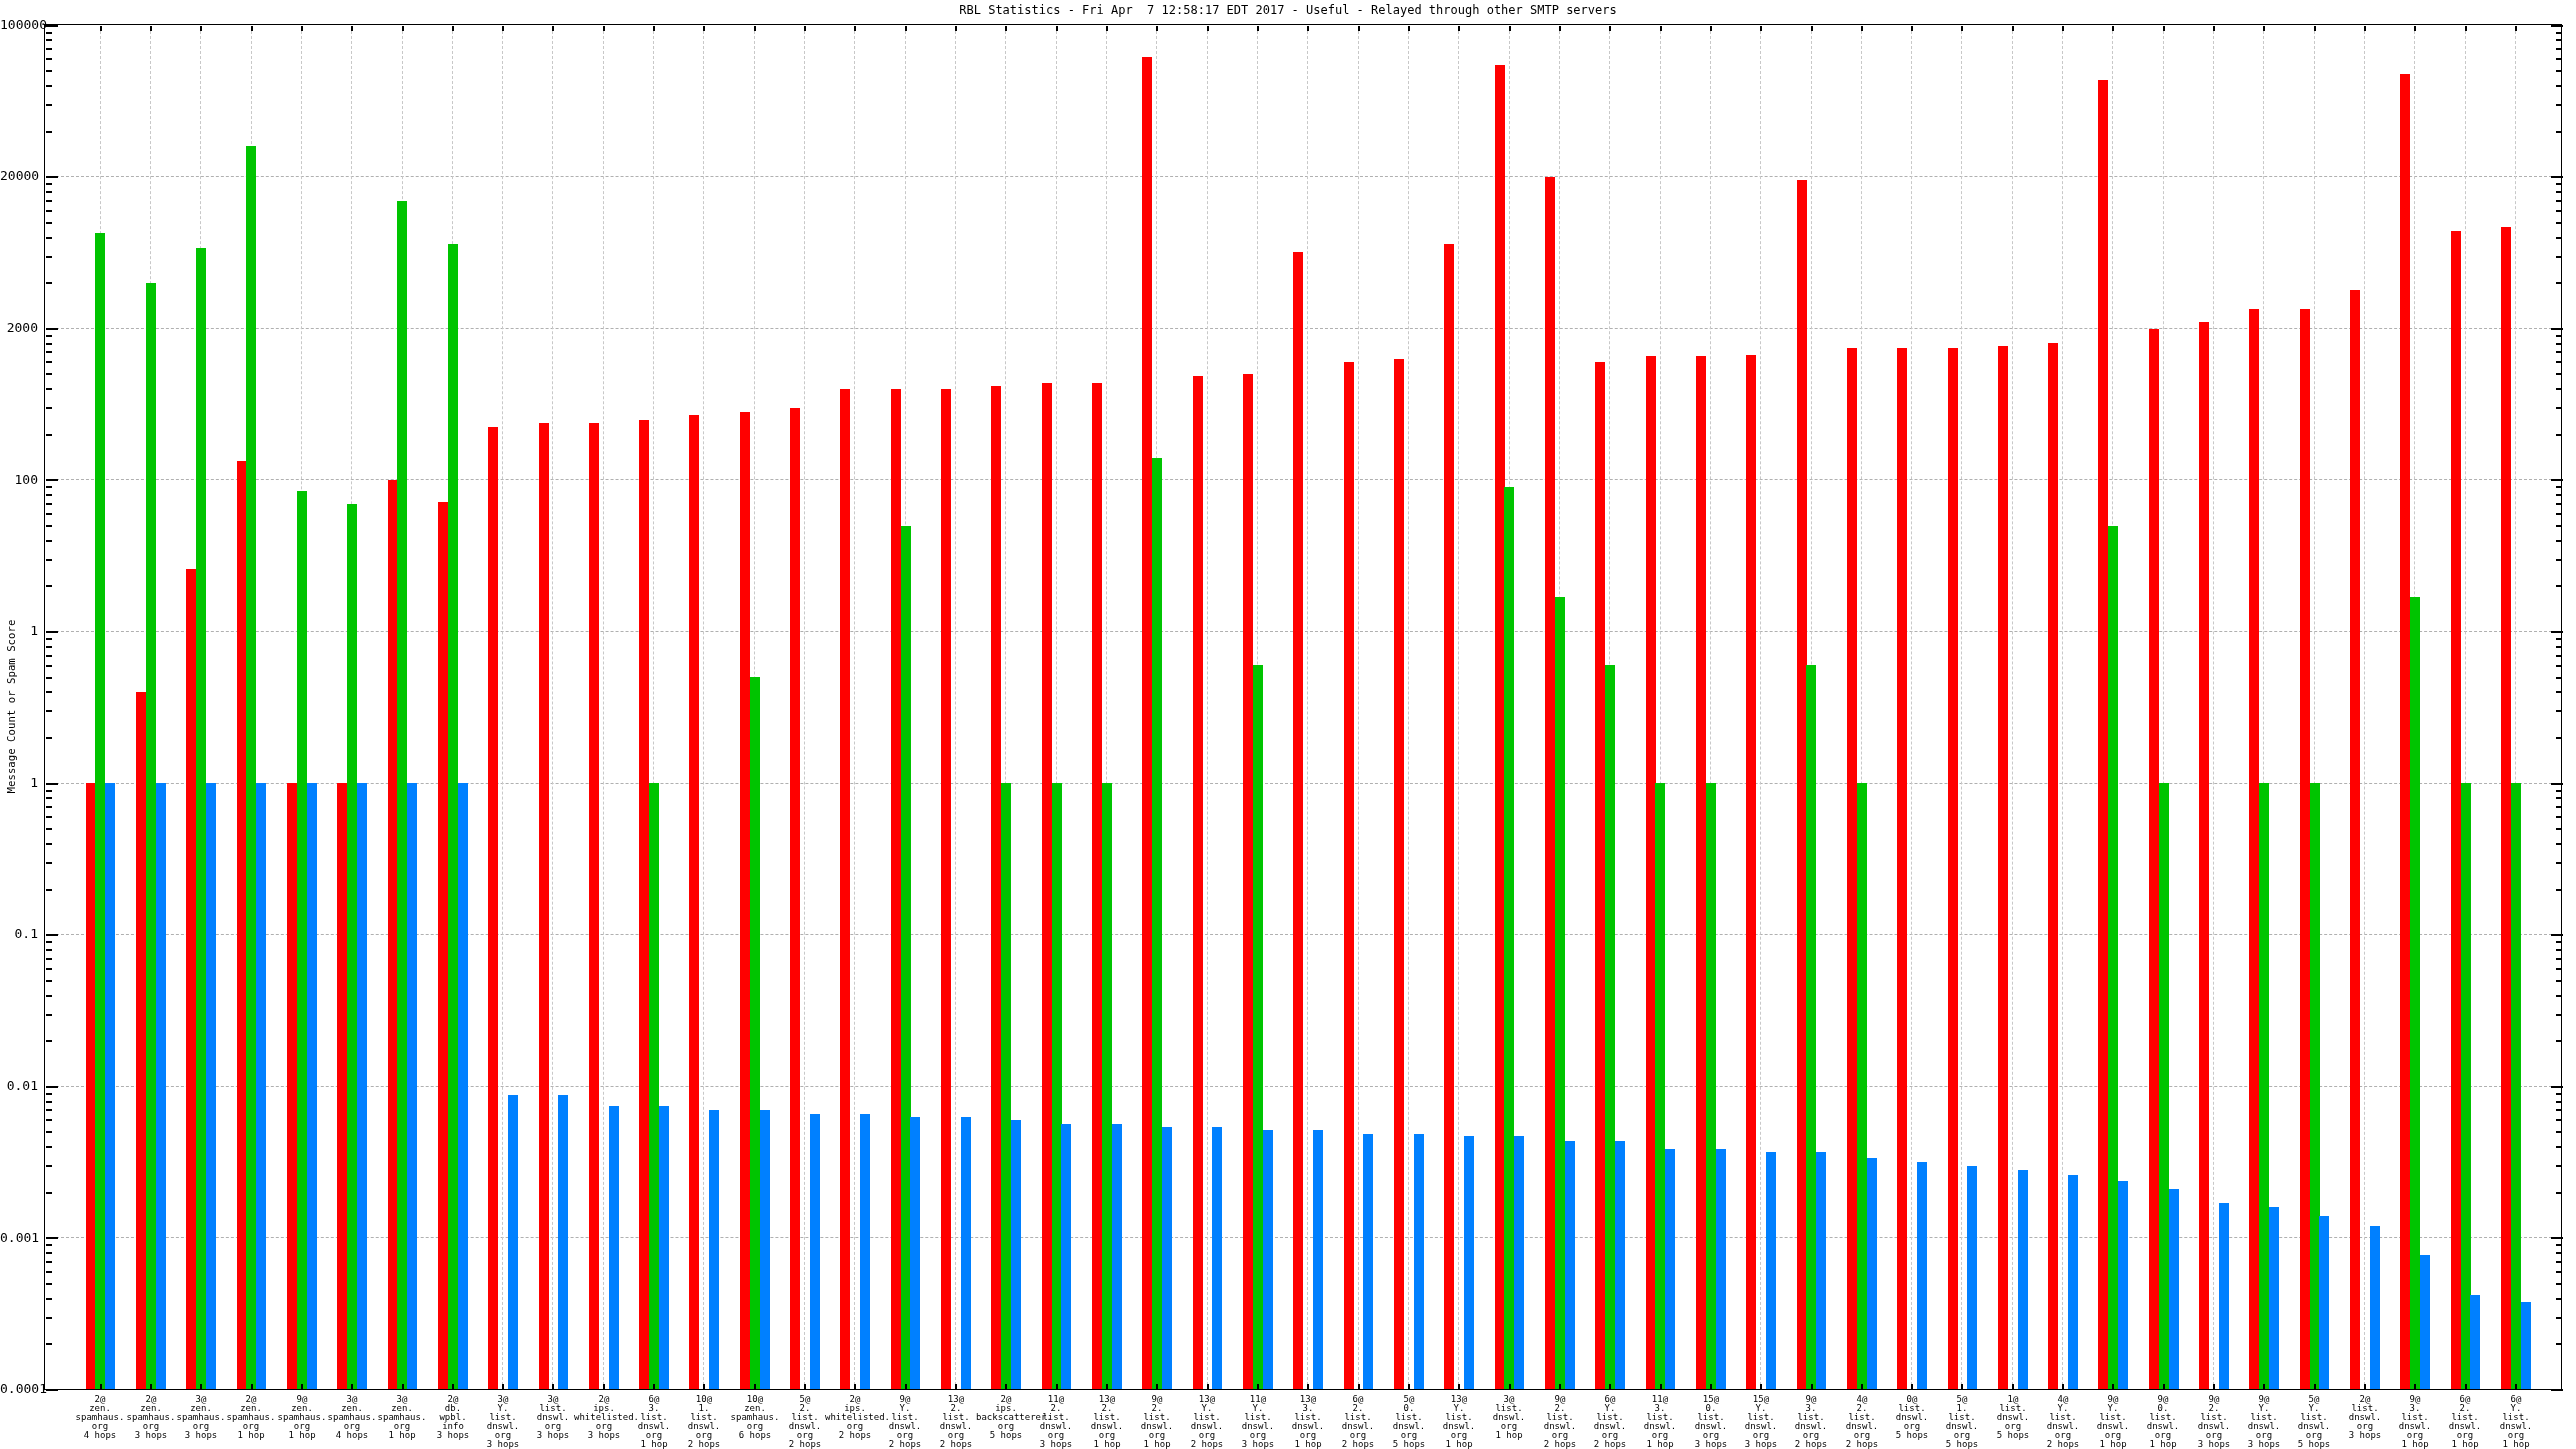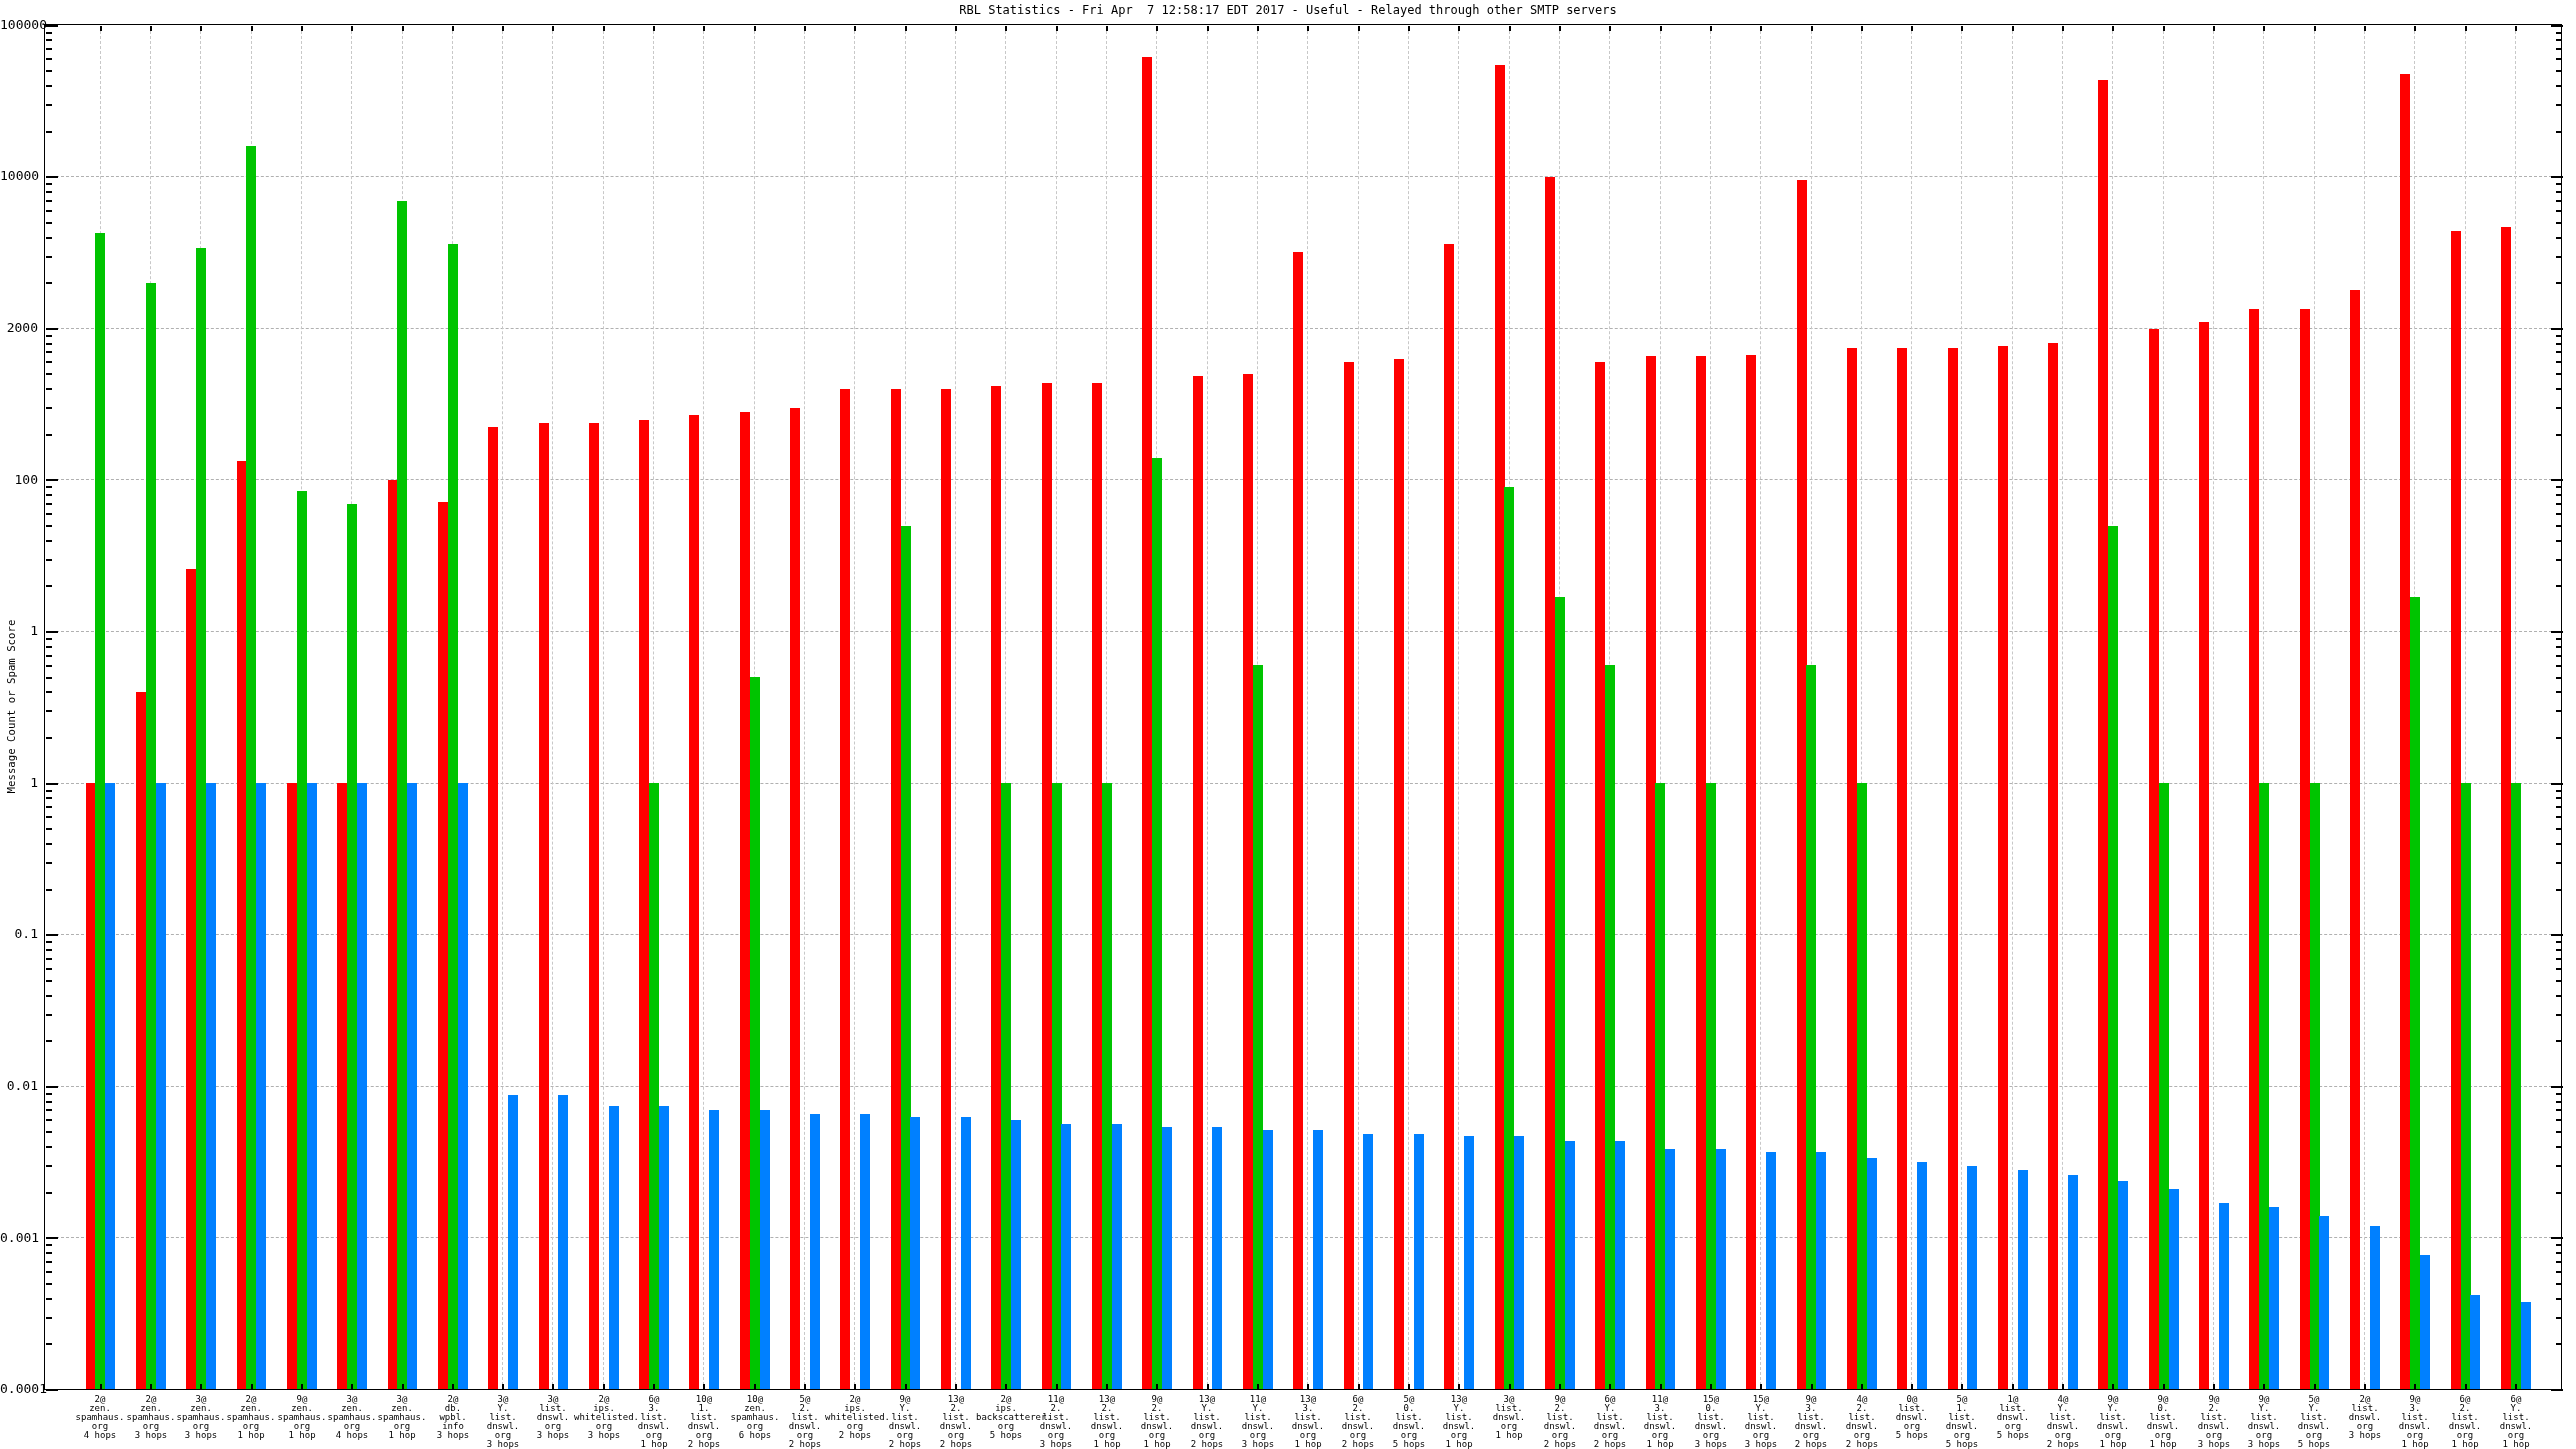--- a/index.html
+++ b/index.html
@@ -474,21 +474,21 @@
       <div class="tick" style="left: 2364px; top: 25.5px; width: 1.6px; height: 5.8px;"></div>
       <div class="tick" style="left: 2414px; top: 1384px; width: 1.6px; height: 5.8px;"></div>
       <div class="tick" style="left: 2414px; top: 25.5px; width: 1.6px; height: 5.8px;"></div>
       <div class="tick" style="left: 2465px; top: 1384px; width: 1.6px; height: 5.8px;"></div>
       <div class="tick" style="left: 2465px; top: 25.5px; width: 1.6px; height: 5.8px;"></div>
       <div class="tick" style="left: 2515px; top: 1384px; width: 1.6px; height: 5.8px;"></div>
       <div class="tick" style="left: 2515px; top: 25.5px; width: 1.6px; height: 5.8px;"></div>
     </div>
   <div id="labels-layer">
       <div class="ytl" style="left: 0px; top: 20px; width: 38px;">100000</div>
-      <div class="ytl" style="left: 0px; top: 171px; width: 38px;">10000</div>
+      <div class="ytl" style="left: 0px; top: 171px; width: 38px;">20000</div>
       <div class="ytl" style="left: 0px; top: 323px; width: 38px;">2000</div>
       <div class="ytl" style="left: 0px; top: 475px; width: 38px;">100</div>
       <div class="ytl" style="left: 0px; top: 626px; width: 38px;">1</div>
       <div class="ytl" style="left: 0px; top: 778px; width: 38px;">1</div>
       <div class="ytl" style="left: 0px; top: 929px; width: 38px;">0.1</div>
       <div class="ytl" style="left: 0px; top: 1081px; width: 38px;">0.01</div>
       <div class="ytl" style="left: 0px; top: 1233px; width: 38px;">0.001</div>
       <div class="ytl" style="left: 0px; top: 1384px; width: 38px; text-align: center;">0.0001</div>
       <div class="xtl" style="left: 70px; top: 1395px; width: 60px;">2@
 zen.

